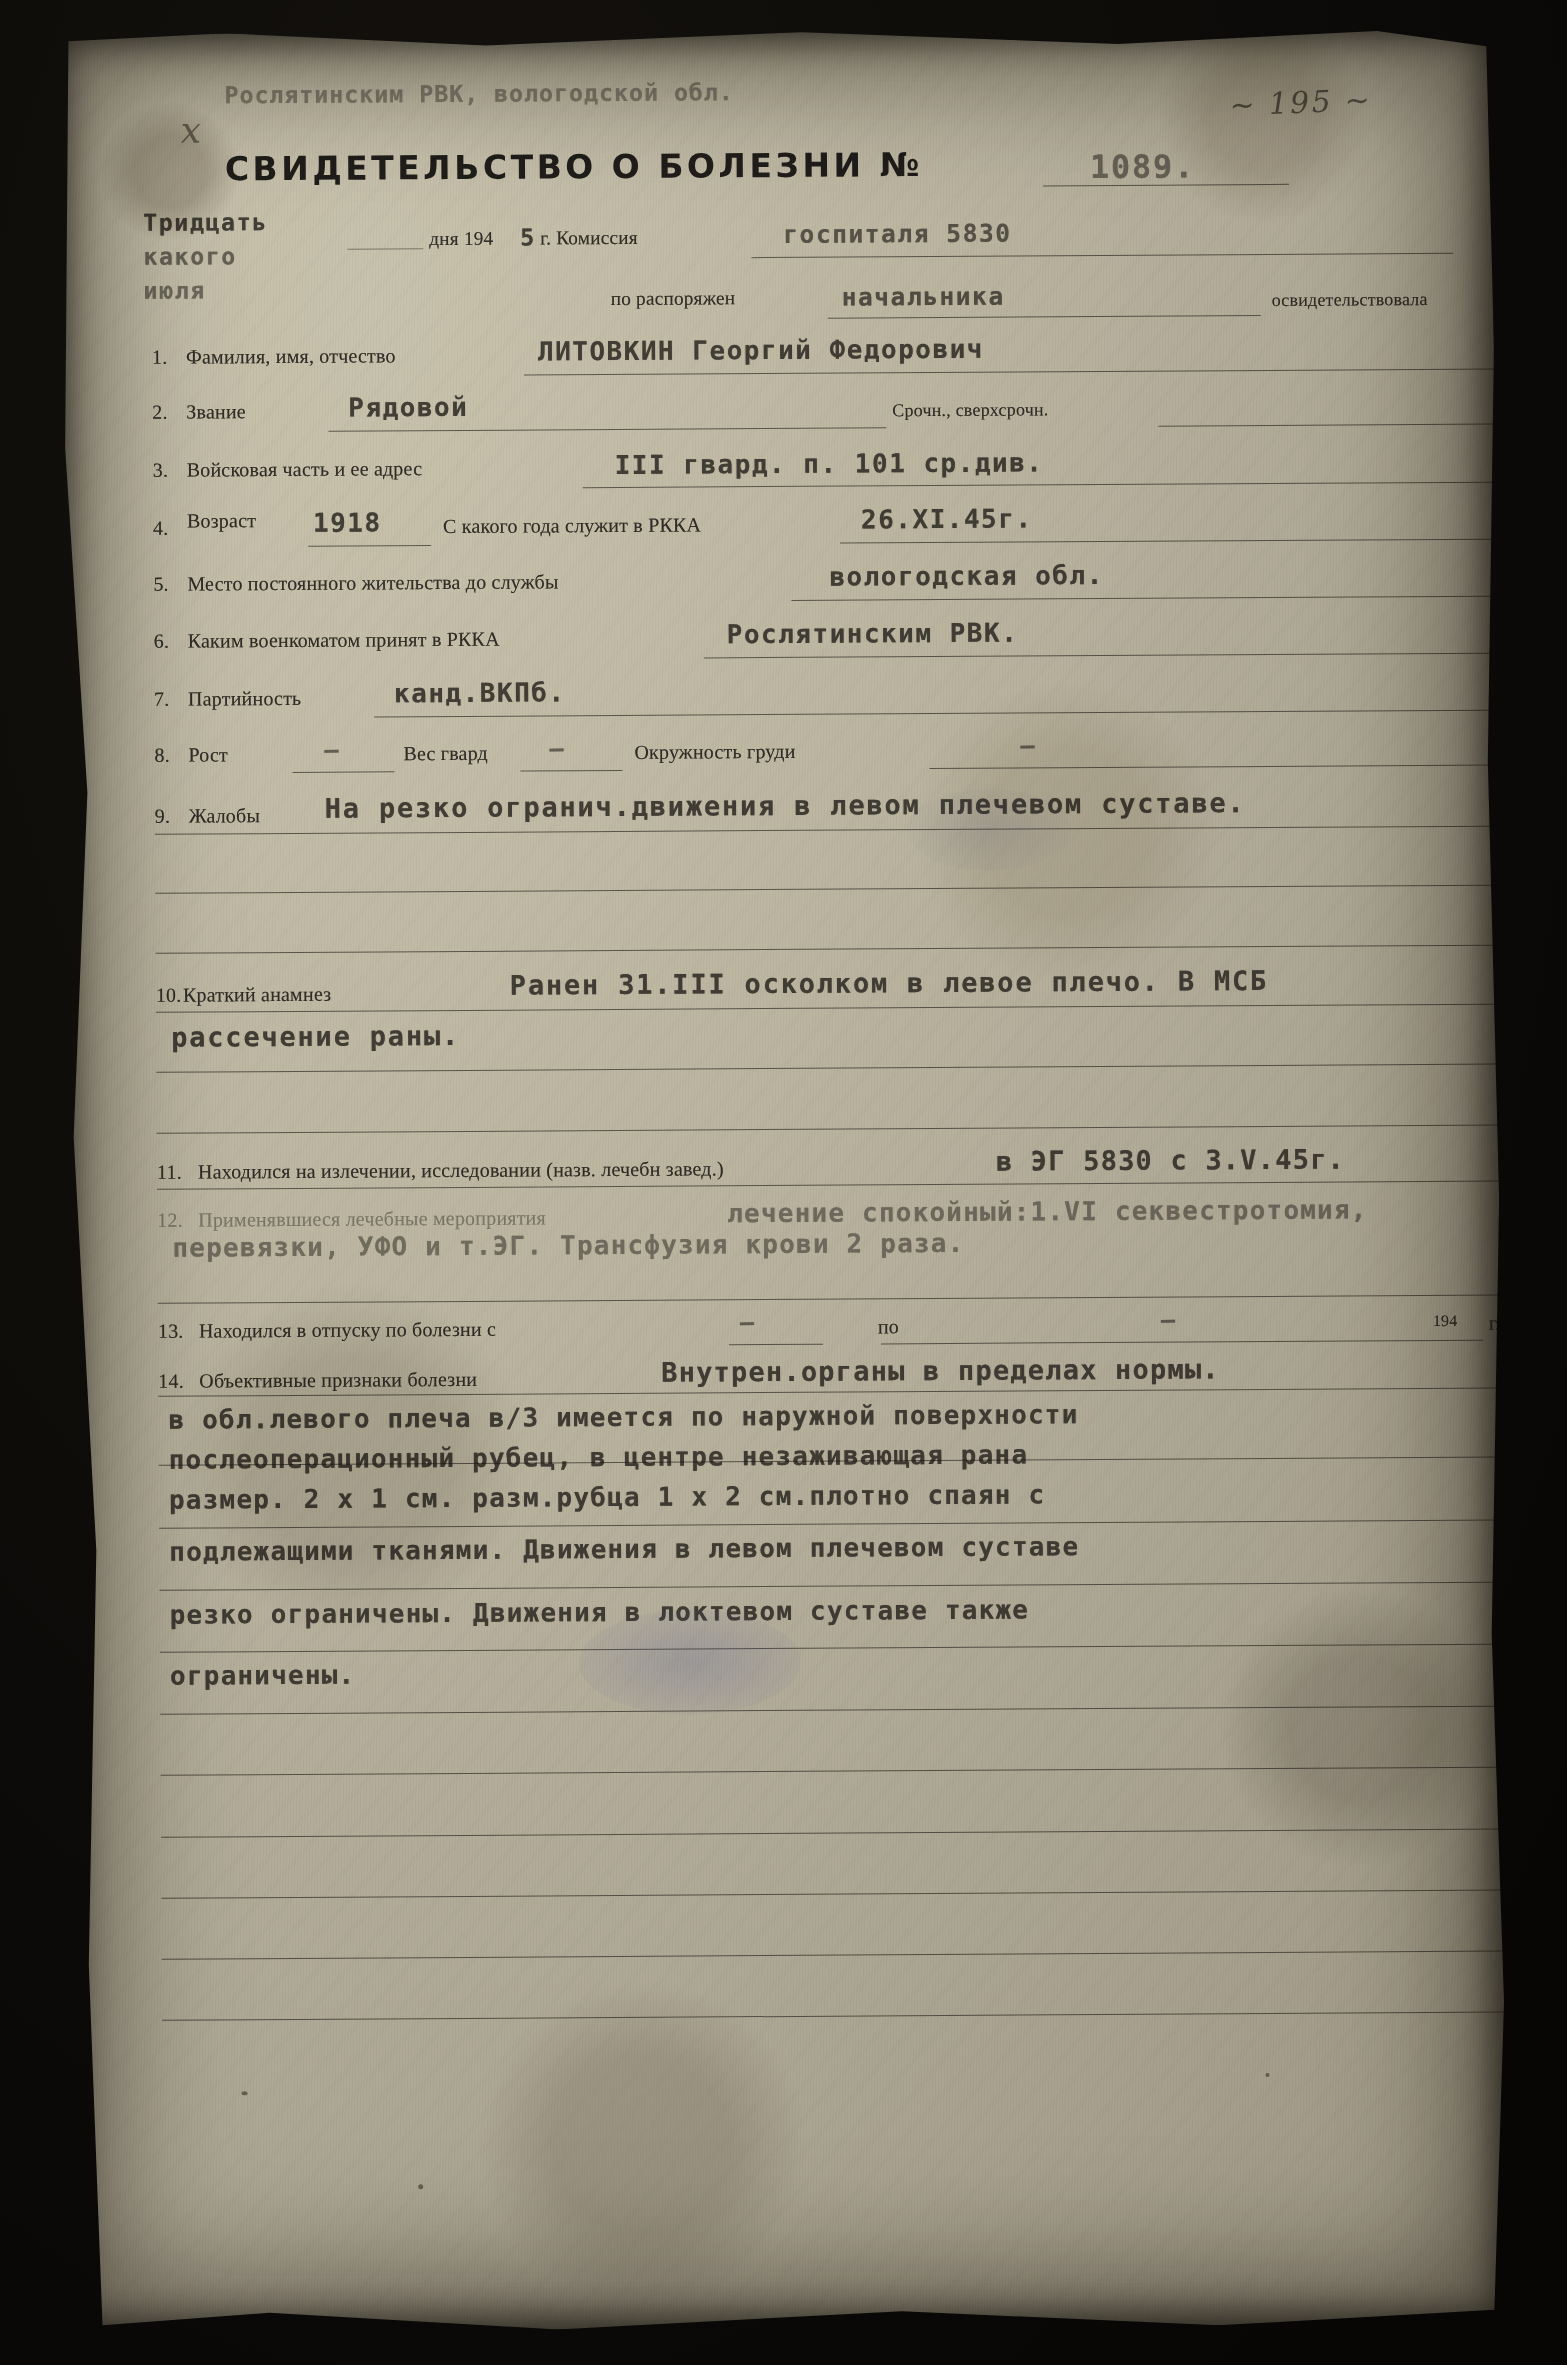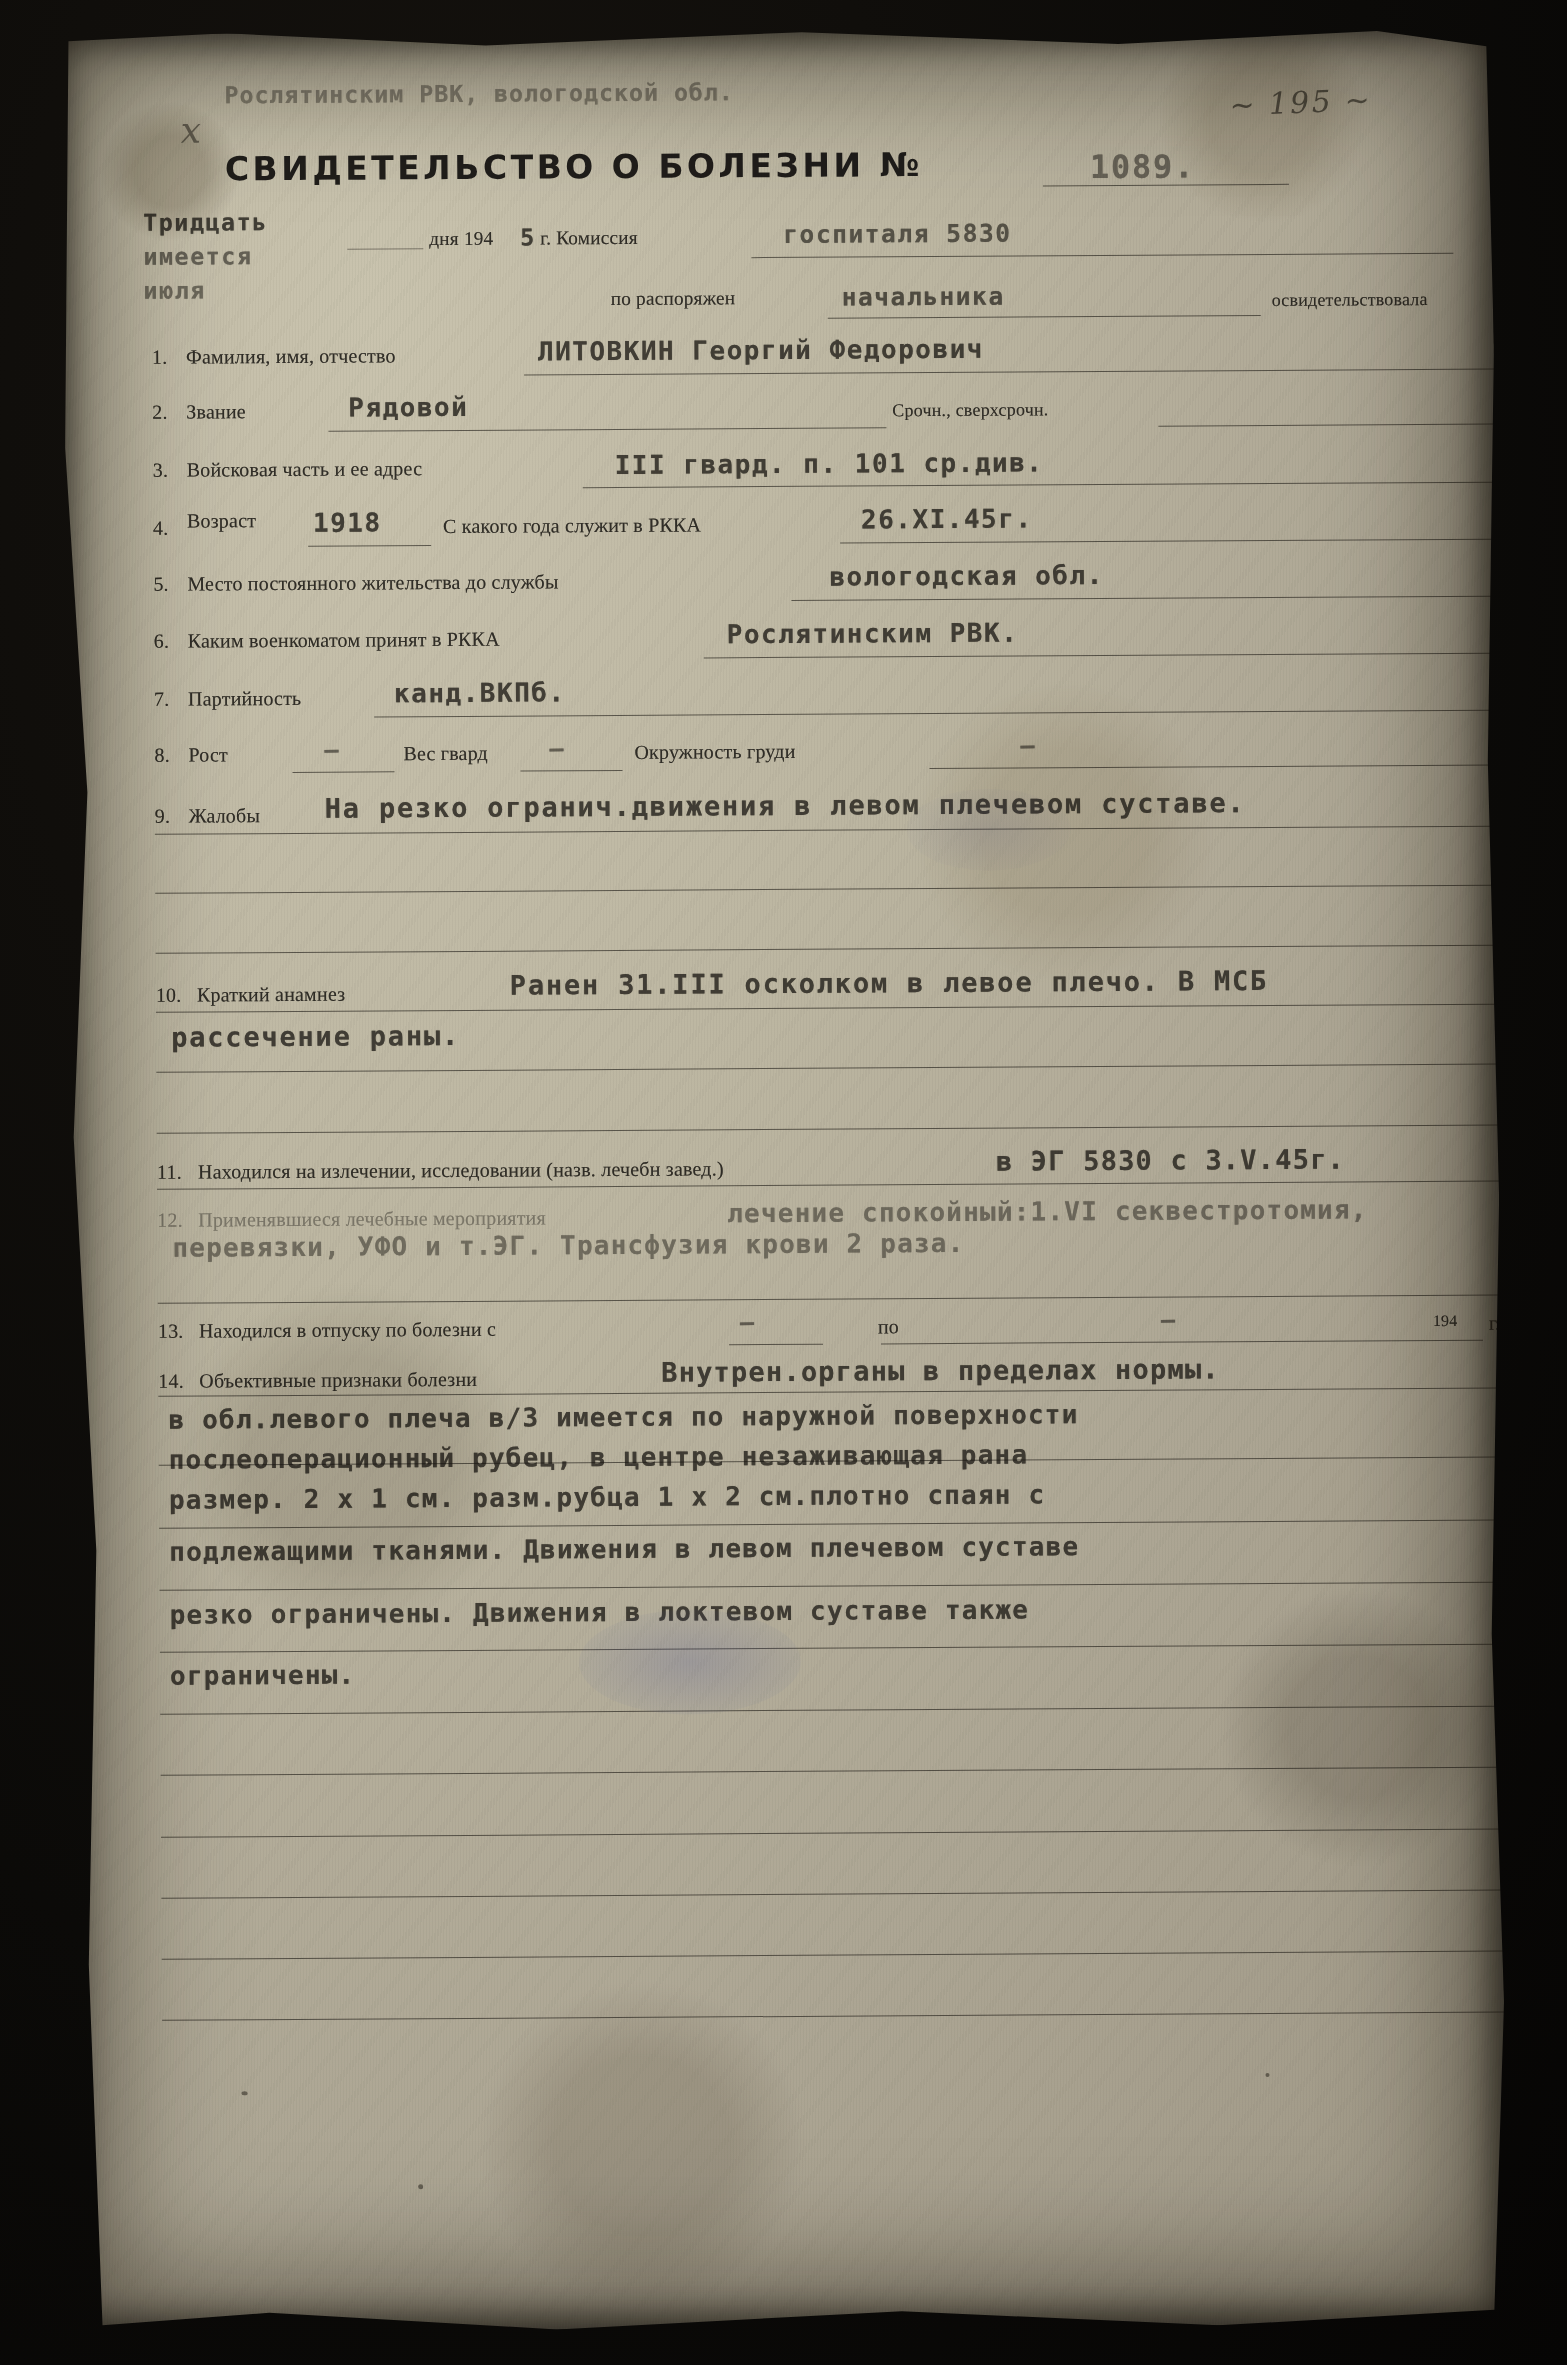--- a/index.html
+++ b/index.html
@@ -116,21 +116,21 @@
 
     <div class="abs type faint" style="left:170px;top:48px;font-size:23.4px;letter-spacing:0.9px;opacity:.42;">Рослятинским РВК, вологодской обл.</div>
 
     <div class="abs hand" style="left:126px;top:76px;font-size:36px;opacity:.55;">x</div>
 
     <div class="abs" id="title" style="left:170px;top:116px;">СВИДЕТЕЛЬСТВО О БОЛЕЗНИ №</div>
     <div class="abs type" style="left:1035px;top:120px;font-size:32px;letter-spacing:1.8px;opacity:.55;">1089.</div>
     <div class="rule" style="left:988px;top:157px;width:246px;"></div>
 
     <div class="abs type" style="left:88px;top:175px;font-size:23.4px;">Тридцать</div>
-    <div class="abs type" style="left:88px;top:209px;font-size:23.4px;opacity:.6;">имеется</div>
+    <div class="abs type" style="left:88px;top:209px;font-size:23.4px;opacity:.6;">какого</div>
     <div class="abs type" style="left:88px;top:243px;font-size:23.4px;opacity:.55;">июля</div>
 
     <div class="rule thin" style="left:292px;top:216px;width:76px;"></div>
     <div class="abs print" style="left:374px;top:196px;font-size:19.3px;">дня 194</div>
     <div class="abs type" style="left:465px;top:192px;font-size:23.4px;">5</div>
     <div class="abs print" style="left:485px;top:196px;font-size:19.3px;">г. Комиссия</div>
     <div class="abs type" style="left:728px;top:190px;font-size:24.6px;opacity:.68;">госпиталя 5830</div>
     <div class="rule" style="left:696px;top:227px;width:702px;"></div>
 
     <div class="abs print" style="left:555px;top:257px;font-size:19.3px;">по распоряжен</div>
@@ -190,21 +190,21 @@
     <div class="rule" style="left:871px;top:739px;width:585px;"></div>
 
     <div class="abs print num" style="left:96px;top:771px;font-size:20px;">9.</div>
     <div class="abs print" style="left:130px;top:771px;font-size:20px;">Жалобы</div>
     <div class="abs type" style="left:266px;top:760px;font-size:27px;letter-spacing:1.8px;">На резко огранич.движения в левом плечевом суставе.</div>
     <div class="rule" style="left:96px;top:800px;width:1359px;"></div>
     <div class="rule" style="left:96px;top:859px;width:1359px;"></div>
     <div class="rule" style="left:96px;top:919px;width:1359px;"></div>
 
     <div class="abs print num" style="left:96px;top:950px;font-size:20px;">10.</div>
-    <div class="abs print" style="left:137px;top:950px;font-size:20px;font-family:Liberation Serif, serif;">Краткий анамнез</div>
+    <div class="abs print" style="left:123px;top:950px;font-size:20px;font-family:Liberation Serif, serif;">Краткий анамнез</div>
     <div class="abs type" style="left:450px;top:938px;font-size:27px;letter-spacing:1.8px;">Ранен 31.III осколком в левое плечо. В МСБ</div>
     <div class="rule" style="left:96px;top:978px;width:1359px;"></div>
     <div class="abs type" style="left:111px;top:988px;font-size:27px;letter-spacing:1.8px;">рассечение раны.</div>
     <div class="rule" style="left:96px;top:1038px;width:1359px;"></div>
     <div class="rule" style="left:96px;top:1099px;width:1359px;"></div>
 
     <div class="abs print num" style="left:96px;top:1127px;font-size:20px;">11.</div>
     <div class="abs print" style="left:137px;top:1127px;font-size:20px;">Находился на излечении, исследовании (назв.  лечебн завед.)</div>
     <div class="abs type" style="left:935px;top:1117px;font-size:27px;letter-spacing:1.2px;">в ЭГ 5830 с 3.V.45г.</div>
     <div class="rule" style="left:96px;top:1155px;width:1359px;"></div>

